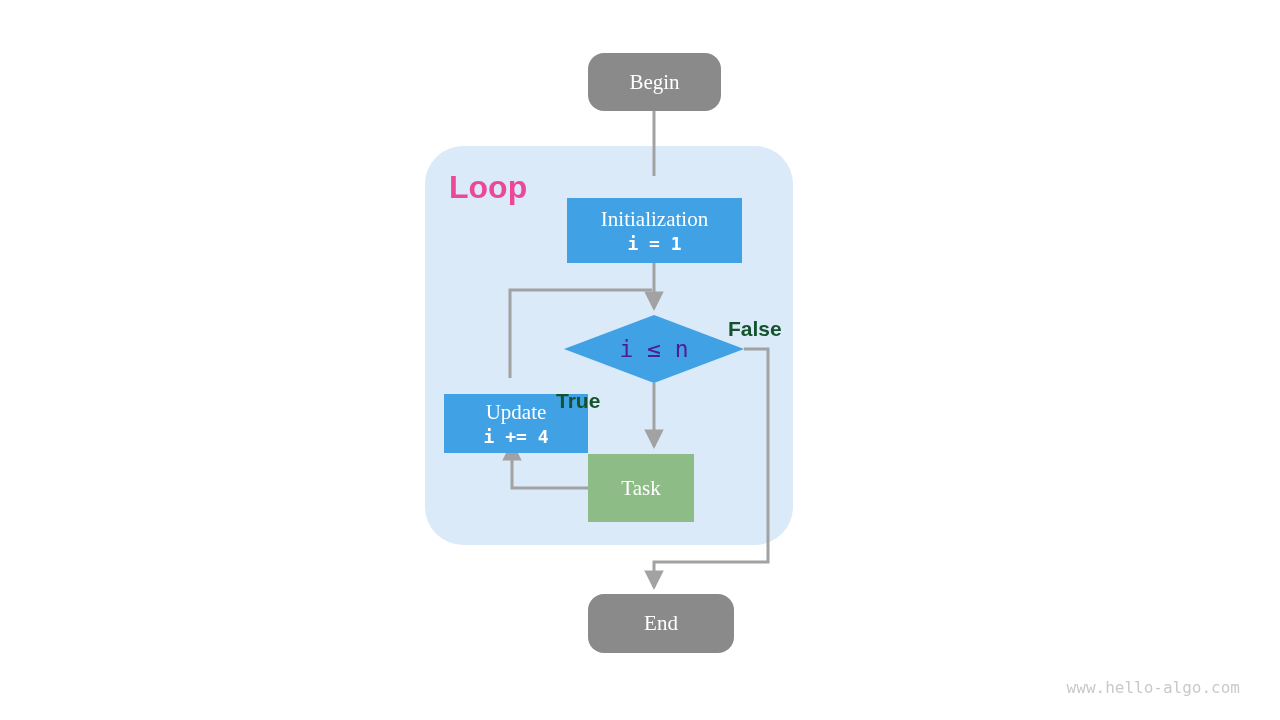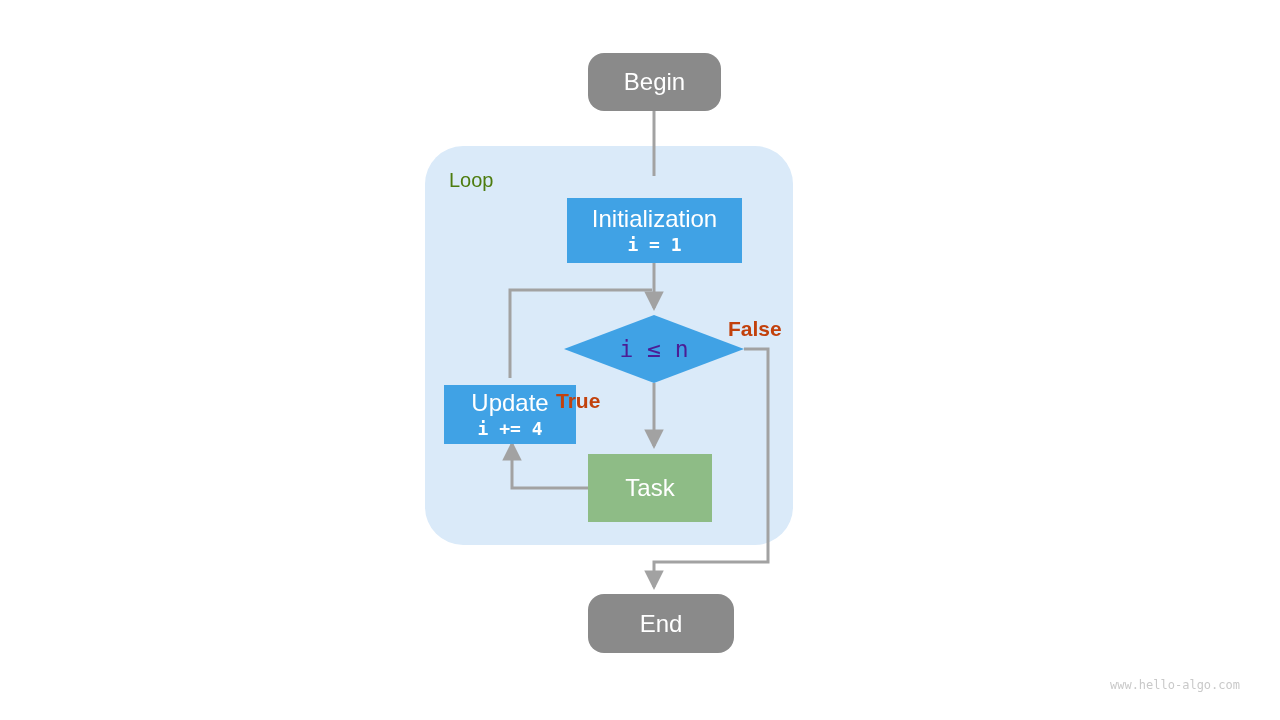--- a/index.html
+++ b/index.html
@@ -16,93 +16,93 @@
   
   .loop-box {
     left: 425px; top: 146px;
     width: 368px; height: 399px;
     background: #daeaf9;
     border-radius: 38px;
     z-index: 1;
   }
   .loop-label {
     left: 449px; top: 169px;
-    color: #4d7c0f;
-    font-size: 20px;
-    font-weight: normal;
+    color: #ec4899;
+    font-size: 32px;
+    font-weight: bold;
     z-index: 3;
   }
 
   
   #edges {
     left: 0; top: 0;
     z-index: 2;
   }
 
   
   .node {
     display: flex;
     flex-direction: column;
     align-items: center;
     justify-content: center;
     color: #ffffff;
     z-index: 3;
     box-sizing: border-box;
     line-height: 1.15;
   }
-  .node .lbl { font-size: 24px; }
+  .node .lbl { font-size: 21px; font-family: Liberation Serif, serif; }
   .node .code {
     font-family: "DejaVu Sans Mono", monospace;
     font-size: 18px;
     font-weight: bold;
     margin-top: 3px;
   }
   .terminal {
     background: #8a8a8a;
     border-radius: 16px;
   }
   .process { background: #40a2e5; }
   .green   { background: #8ebc86; }
 
   .node-begin { left: 588px; top: 53px;  width: 133px; height: 58px; }
   .node-init  { left: 567px; top: 176px; width: 175px; height: 65px; margin-top: 22px; }
-  .node-update{ left: 444px; top: 385px; width: 132px; height: 59px; }
-  .node-task  { left: 588px; top: 454px; width: 124px; height: 68px; justify-content: center; }
+  .node-update{ left: 444px; top: 394px; width: 144px; height: 59px; }
+  .node-task  { left: 588px; top: 454px; width: 106px; height: 68px; justify-content: center; }
   .node-end   { left: 588px; top: 594px; width: 146px; height: 59px; }
 
   .node-diamond {
     left: 564px; top: 315px;
     width: 180px; height: 68px;
     background: #40a2e5;
     clip-path: polygon(50% 0, 100% 50%, 50% 100%, 0 50%);
     z-index: 3;
     display: flex;
     align-items: center;
     justify-content: center;
   }
   .node-diamond .code {
     color: #4c1d95;
     font-family: "DejaVu Sans Mono", monospace;
     font-size: 23px;
   }
 
   .edge-label {
-    color: #c2410c;
+    color: #14532d;
     font-size: 21px;
     font-weight: bold;
     z-index: 3;
   }
   .edge-label-true  { left: 556px; top: 389px; }
   .edge-label-false { left: 728px; top: 317px; }
 
   .watermark {
     right: 40px; top: 678px;
     color: #c9c9c9;
     font-family: "DejaVu Sans Mono", monospace;
-    font-size: 12px;
+    font-size: 16px;
     z-index: 3;
   }
 </style>
 </head>
 <body>
 
 <div id="stage">
 
   <div class="abs loop-box"></div>
   <div class="abs loop-label">Loop</div>

